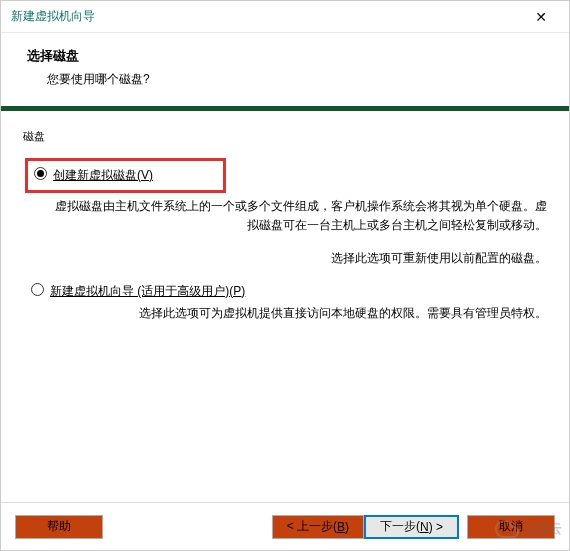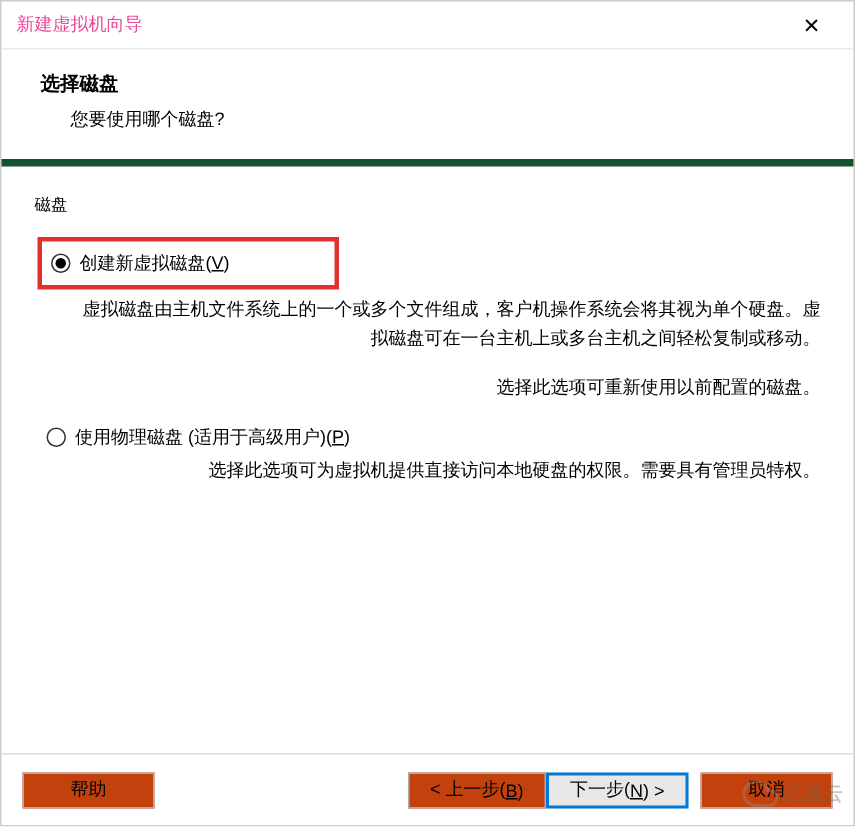--- a/index.html
+++ b/index.html
@@ -23,21 +23,21 @@
     .titlebar {
       display: flex;
       justify-content: space-between;
       align-items: center;
       height: 32px;
       padding: 0 8px 0 10px;
       border-bottom: 1px solid #e8e8e8;
     }
     .titlebar-title {
       font-size: 12px;
-      color: #ec4899;
+      color: #0f766e;
     }
     .close-btn {
       width: 40px;
       height: 30px;
       display: flex;
       align-items: center;
       justify-content: center;
       cursor: pointer;
       font-size: 14px;
       color: #000;
@@ -67,23 +67,24 @@
       margin-bottom: 14px;
     }
     .radio-group {
       padding-left: 8px;
     }
     .radio-item {
       margin-bottom: 14px;
     }
     .radio-row {
       display: flex;
-      align-items: center;
+      align-items: flex-start;
       gap: 6px;
       cursor: pointer;
+      text-decoration: underline;
     }
     .radio-circle {
       width: 13px;
       height: 13px;
       border: 1px solid #333;
       border-radius: 50%;
       display: flex;
       align-items: center;
       justify-content: center;
       flex-shrink: 0;
@@ -194,21 +195,21 @@
       </div>
 
       <div class="radio-item">
         <div class="radio-desc">选择此选项可重新使用以前配置的磁盘。</div>
       </div>
 
       <div class="radio-item">
         <div class="radio-row">
           <span class="radio-circle"></span>
           <span class="radio-label">
-            <span>使用物理磁盘 (适用于高级用户)(</span><u>P</u><span>)</span>
+            <span>新建虚拟机向导 (适用于高级用户)(</span><u>P</u><span>)</span>
           </span>
         </div>
         <div class="radio-desc">选择此选项可为虚拟机提供直接访问本地硬盘的权限。需要具有管理员特权。</div>
       </div>
 
     </div>
   </div>
 
   <div class="footer">
     <button class="btn">帮助</button>

